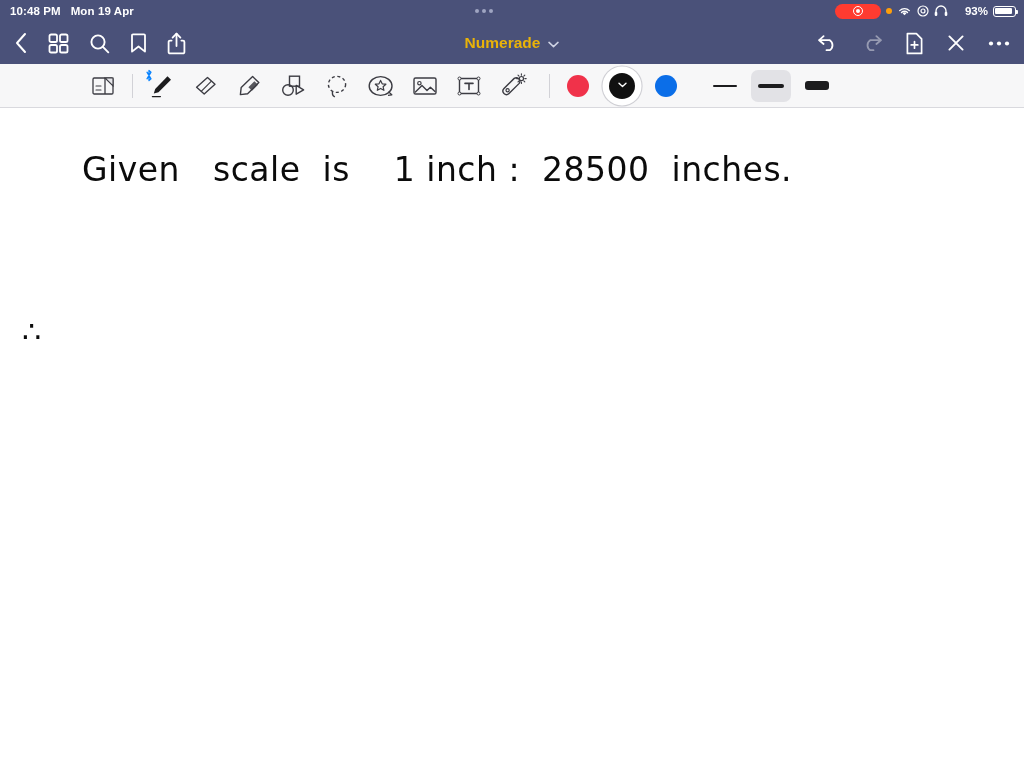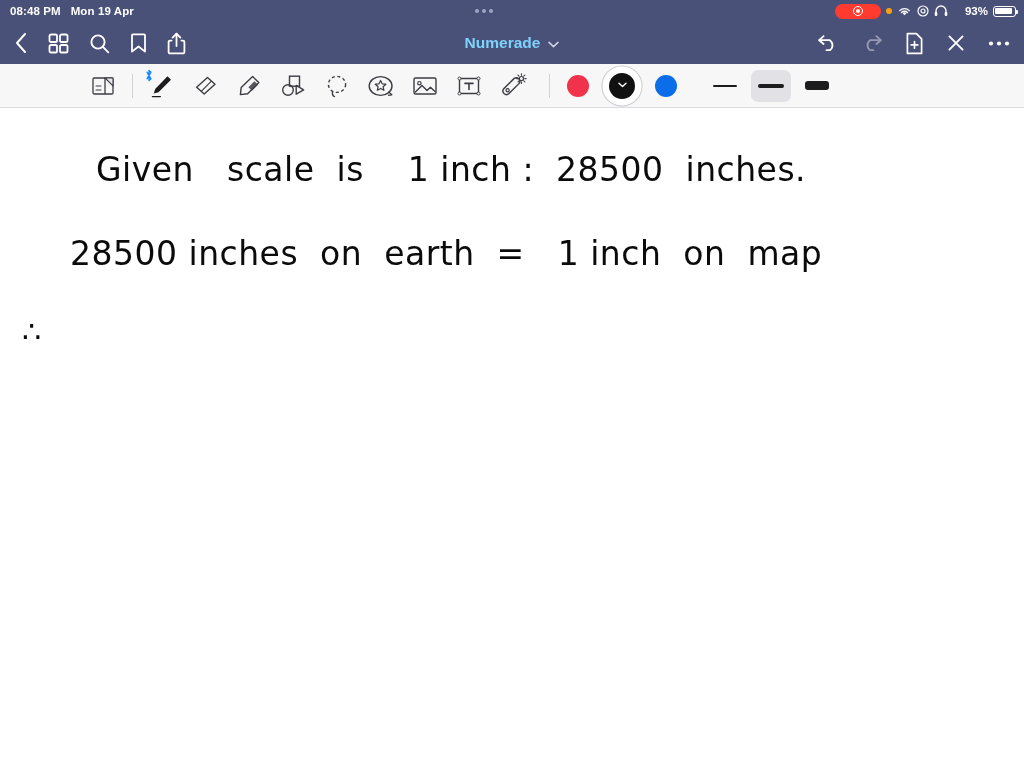--- a/index.html
+++ b/index.html
@@ -58,21 +58,21 @@
     padding: 0 14px; color: #fff;
   }
   .nav-left { display: flex; align-items: center; gap: 20px; }
   .nav-right { display: flex; align-items: center; gap: 22px; margin-left: auto; }
   .nav-btn { display: flex; align-items: center; justify-content: center; cursor: pointer; }
   .nav-title {
     position: absolute; left: 0; right: 0; top: 0; bottom: 0;
     display: flex; align-items: center; justify-content: center; gap: 8px;
     pointer-events: none;
   }
-  .nav-title .t { font-size: 15.5px; font-weight: bold; color: #7dd3fc; pointer-events: auto; }
+  .nav-title .t { font-size: 15.5px; font-weight: bold; color: #eab308; pointer-events: auto; }
   .nav-title .chev { pointer-events: auto; }
   .dim { opacity: .42; }
 
   
   .toolbar {
     position: absolute; top: 64px; left: 0; width: 1024px; height: 44px;
     background: #f7f7f8; border-bottom: 1px solid #d9d9de;
     display: flex; align-items: center;
   }
   .tb-item {
@@ -117,21 +117,21 @@
   .clip-line { position: absolute; top: -16px; left: 392px; overflow: hidden; height: 18px; width: 430px; }
   .clip-line .hand { position: absolute; top: -20px; left: 0; }
 </style>
 </head>
 <body>
 
 <div id="app">
 
   <div class="statusbar" style="background: rgb(74, 81, 121);">
     <div class="sb-left">
-      <span class="sb-time">08:48 PM</span>
+      <span class="sb-time">10:48 PM</span>
       <span class="sb-date">Mon 19 Apr</span>
     </div>
 
     <div class="sb-center">
       <span class="sb-dots">
           <i></i>
           <i></i>
           <i></i>
         </span>
     </div>
@@ -362,21 +362,20 @@
       <span class="wline" id="wl2" style="height: 9px; width: 24px;"></span>
     </div>
   </div>
 
   <div class="canvas">
 
     <div class="clip-line">
       <span class="hand" style="font-size:34px;">2 28500 1500</span>
     </div>
 
-    <span class="ink hand" style="left:96px; top:42px; font-size:33px;">Given   scale  is    1 inch :  28500  inches.</span>
-
-    <span class="ink hand" style="left:70px; top:126px; font-size:33px;">28500 inches  on  earth  =   1 inch  on  map</span>
+    <span class="ink hand" style="left:82px; top:42px; font-size:33px;">Given   scale  is    1 inch :  28500  inches.</span>
+
 
     <span class="ink hand" style="left:22px; top:206px; font-size:30px;">∴</span>
 
 
   </div>
 </div>
 
 </body></html>

